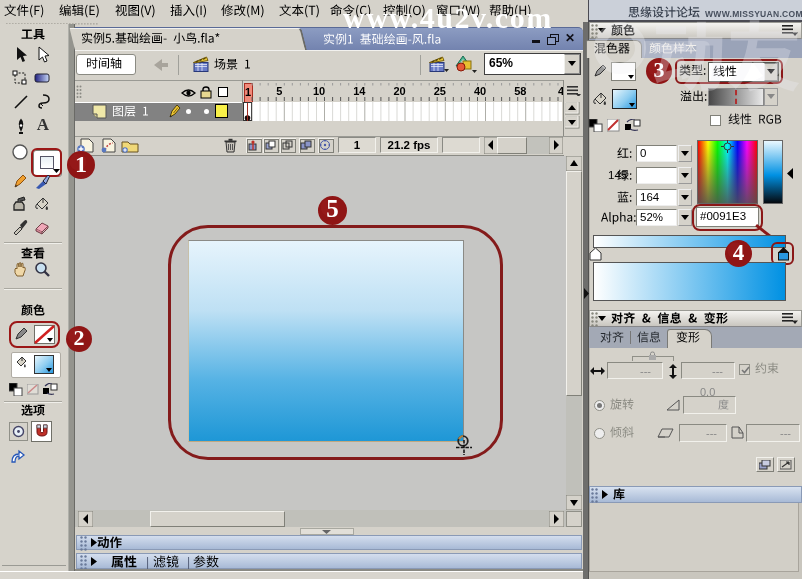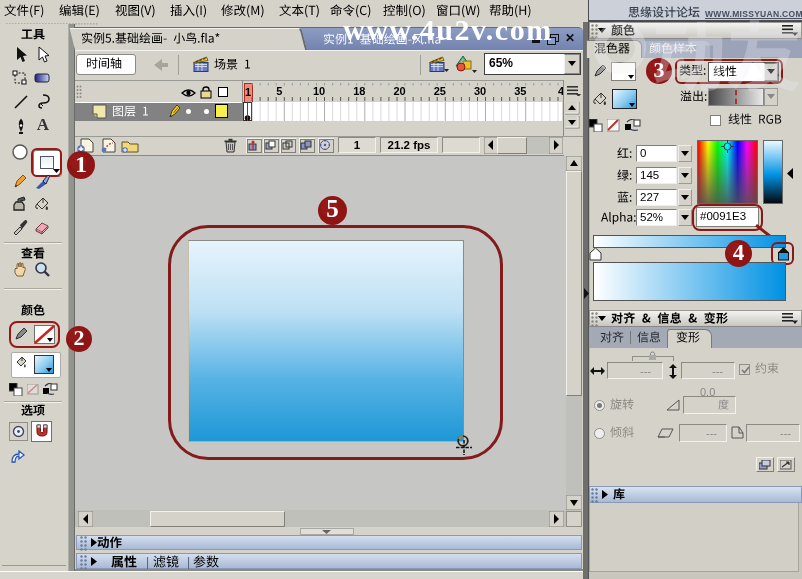--- a/index.html
+++ b/index.html
@@ -145,25 +145,25 @@
       <rect x="1" y="5" width="10" height="7" fill="#E8D890" stroke="#000"></rect>
       <path d="M3 5 V3.5 Q3 1 6 1 Q9 1 9 3.5 V5" fill="none" stroke="#000" stroke-width="1.4"></path>
     </svg>
     <div style="position:absolute;left:218px;top:87px;width:10px;height:10px;border:1.6px solid #000;background:#FFF"></div>
     <div style="position:absolute;left:242px;top:80px;width:1px;height:76px;background:#8A8A84"></div>
     <div style="position:absolute;left:243px;top:81px;width:319px;height:21px;background:#D5D2CA"></div>
     <div style="position:absolute;left:244px;top:83px;width:9px;height:21px;background:#F08A7A;border:1px solid #A82C20"></div>
     <div style="position:absolute;left:245px;top:86px;font:bold 11px 'Liberation Sans',sans-serif;color:#000;white-space:nowrap;letter-spacing:0;">1</div>
     <div style="position:absolute;left:276.225px;top:85px;font:bold 11px 'Liberation Sans',sans-serif;color:#000;white-space:nowrap;letter-spacing:0;">5</div>
     <div style="position:absolute;left:312.975px;top:85px;font:bold 11px 'Liberation Sans',sans-serif;color:#000;white-space:nowrap;letter-spacing:0;">10</div>
-    <div style="position:absolute;left:353.225px;top:85px;font:bold 11px 'Liberation Sans',sans-serif;color:#000;white-space:nowrap;letter-spacing:0;">18</div>
+    <div style="position:absolute;left:353.225px;top:85px;font:bold 11px 'Liberation Sans',sans-serif;color:#000;white-space:nowrap;letter-spacing:0;">14</div>
     <div style="position:absolute;left:393.475px;top:85px;font:bold 11px 'Liberation Sans',sans-serif;color:#000;white-space:nowrap;letter-spacing:0;">20</div>
     <div style="position:absolute;left:433.725px;top:85px;font:bold 11px 'Liberation Sans',sans-serif;color:#000;white-space:nowrap;letter-spacing:0;">25</div>
-    <div style="position:absolute;left:473.975px;top:85px;font:bold 11px 'Liberation Sans',sans-serif;color:#000;white-space:nowrap;letter-spacing:0;">30</div>
-    <div style="position:absolute;left:514.225px;top:85px;font:bold 11px 'Liberation Sans',sans-serif;color:#000;white-space:nowrap;letter-spacing:0;">35</div>
+    <div style="position:absolute;left:473.975px;top:85px;font:bold 11px 'Liberation Sans',sans-serif;color:#000;white-space:nowrap;letter-spacing:0;">40</div>
+    <div style="position:absolute;left:514.225px;top:85px;font:bold 11px 'Liberation Sans',sans-serif;color:#000;white-space:nowrap;letter-spacing:0;">58</div>
     <div style="position:absolute;left:557.975px;top:85px;font:bold 11px 'Liberation Sans',sans-serif;color:#000;white-space:nowrap;letter-spacing:0;">4</div>
     <svg style="position:absolute;left:243px;top:97px" width="320" height="5">
       <rect x="8.6" y="0" width="1" height="4" fill="#555"></rect>
       <rect x="16.6" y="0" width="1" height="4" fill="#555"></rect>
       <rect x="24.7" y="0" width="1" height="4" fill="#555"></rect>
       <rect x="32.7" y="0" width="1" height="4" fill="#555"></rect>
       <rect x="40.8" y="0" width="1" height="4" fill="#555"></rect>
       <rect x="48.8" y="0" width="1" height="4" fill="#555"></rect>
       <rect x="56.9" y="0" width="1" height="4" fill="#555"></rect>
       <rect x="64.9" y="0" width="1" height="4" fill="#555"></rect>
@@ -708,30 +708,30 @@
     <div style="position:absolute;left:636px;top:145px;width:41px;height:17px;background:#FFF;border:1px solid #808078;border-bottom-color:#EEE;border-right-color:#EEE"></div>
     <div style="position:absolute;left:640px;top:147px;font:normal 11.5px 'Liberation Sans',sans-serif;color:#000;white-space:nowrap;letter-spacing:0;">0</div>
     <div style="position:absolute;left:678px;top:145px;width:14px;height:17px;background:#D5D2CA;border:1px solid #999;border-top-color:#EEE;border-left-color:#EEE"></div>
     <svg style="position:absolute;left:681px;top:151px" width="9" height="6">
       <path d="M0 0 h8 l-4 5 Z" fill="#000"></path>
     </svg>
     <svg style="position:absolute;left:617px;top:169px;overflow:visible" width="15" height="15">
       <path d="M10.7 6 11.4 6.4Q10.8 6.9 10.2 7.4Q9.5 8 8.9 8.3L8.4 7.9Q8.8 7.7 9.2 7.3Q9.6 7 10 6.6Q10.4 6.3 10.7 6ZM5 6.4 5.6 6Q5.9 6.2 6.2 6.4Q6.5 6.7 6.7 7Q7 7.2 7.1 7.5L6.5 8Q6.3 7.6 5.9 7.2Q5.4 6.7 5 6.4ZM5.5 2.8H10.2V3.5H5.5ZM4.9 4.6H11.5V5.4H4.9ZM7.7 5.1H8.5V10.5Q8.5 10.9 8.5 11.1Q8.4 11.2 8.1 11.4Q7.9 11.4 7.6 11.5Q7.2 11.5 6.7 11.5Q6.7 11.3 6.6 11.1Q6.5 10.9 6.4 10.7Q6.8 10.7 7.1 10.7Q7.4 10.7 7.5 10.7Q7.7 10.7 7.7 10.5ZM4.5 9.8Q4.9 9.5 5.5 9.2Q6 8.8 6.6 8.4Q7.2 8 7.8 7.6L8.1 8.3Q7.3 8.8 6.5 9.4Q5.7 10 5 10.5ZM8.5 6.9Q8.8 7.5 9.2 8.1Q9.7 8.7 10.3 9.2Q11 9.6 11.7 9.9Q11.5 10 11.4 10.2Q11.2 10.4 11.1 10.6Q10.4 10.3 9.8 9.7Q9.1 9.2 8.7 8.5Q8.2 7.8 7.9 7.1ZM5.3 1H10.1V1.7H5.3ZM9.8 1H9.9L10 0.9L10.7 1Q10.6 1.5 10.6 2.2Q10.6 2.9 10.6 3.6Q10.5 4.3 10.5 4.9L9.6 4.9Q9.6 4.4 9.7 3.9Q9.7 3.4 9.7 2.8Q9.8 2.3 9.8 1.9Q9.8 1.4 9.8 1.1ZM0.8 8.4Q0.8 8.3 0.7 8.1Q0.7 8 0.6 7.8Q0.6 7.7 0.5 7.5Q0.7 7.5 0.9 7.3Q1.1 7.1 1.4 6.8Q1.5 6.6 1.8 6.2Q2.1 5.8 2.4 5.3Q2.7 4.8 3.1 4.2Q3.4 3.6 3.7 3L4.5 3.5Q3.8 4.7 3 5.8Q2.2 7 1.4 7.9V7.9Q1.4 7.9 1.3 8Q1.2 8 1.1 8.1Q1 8.1 0.9 8.2Q0.8 8.3 0.8 8.4ZM0.8 8.4 0.8 7.6 1.2 7.3 4.2 6.8Q4.2 7 4.2 7.2Q4.2 7.4 4.2 7.6Q3.1 7.8 2.5 7.9Q1.9 8 1.5 8.1Q1.2 8.2 1 8.3Q0.9 8.3 0.8 8.4ZM0.7 5.5Q0.7 5.4 0.6 5.2Q0.6 5.1 0.5 4.9Q0.5 4.7 0.4 4.6Q0.6 4.6 0.7 4.4Q0.9 4.2 1.1 3.9Q1.2 3.7 1.4 3.4Q1.5 3 1.8 2.6Q2 2.1 2.2 1.6Q2.4 1 2.6 0.5L3.5 0.9Q3.2 1.6 2.8 2.4Q2.5 3.1 2.1 3.8Q1.7 4.4 1.3 5V5Q1.3 5 1.2 5.1Q1.1 5.1 1 5.2Q0.9 5.3 0.8 5.3Q0.7 5.4 0.7 5.5ZM0.7 5.5 0.7 4.8 1.1 4.5 3.2 4.3Q3.2 4.5 3.2 4.7Q3.2 4.9 3.2 5.1Q2.4 5.2 2 5.2Q1.5 5.3 1.3 5.3Q1 5.4 0.9 5.4Q0.8 5.4 0.7 5.5ZM0.5 9.9Q1.2 9.7 2.2 9.5Q3.1 9.2 4.1 8.9L4.3 9.7Q3.3 10 2.4 10.3Q1.5 10.5 0.7 10.8Z M13.7 5.9Q13.3 5.9 13.1 5.6Q12.9 5.4 12.9 5Q12.9 4.7 13.1 4.4Q13.3 4.2 13.7 4.2Q14 4.2 14.2 4.4Q14.5 4.7 14.5 5Q14.5 5.4 14.2 5.6Q14 5.9 13.7 5.9ZM13.7 10.7Q13.3 10.7 13.1 10.5Q12.9 10.2 12.9 9.9Q12.9 9.5 13.1 9.3Q13.3 9 13.7 9Q14 9 14.2 9.3Q14.5 9.5 14.5 9.9Q14.5 10.2 14.2 10.5Q14 10.7 13.7 10.7Z" fill="#000"></path>
     </svg>
     <div style="position:absolute;left:636px;top:167px;width:41px;height:17px;background:#FFF;border:1px solid #808078;border-bottom-color:#EEE;border-right-color:#EEE"></div>
-    <div style="position:absolute;left:640px;top:169px;font:normal 11.5px 'Liberation Sans',sans-serif;color:#000;white-space:nowrap;letter-spacing:0;">145</div>
+    <div style="position:absolute;left:608px;top:169px;font:normal 11.5px 'Liberation Sans',sans-serif;color:#000;white-space:nowrap;letter-spacing:0;">145</div>
     <div style="position:absolute;left:678px;top:167px;width:14px;height:17px;background:#D5D2CA;border:1px solid #999;border-top-color:#EEE;border-left-color:#EEE"></div>
     <svg style="position:absolute;left:681px;top:173px" width="9" height="6">
       <path d="M0 0 h8 l-4 5 Z" fill="#000"></path>
     </svg>
     <svg style="position:absolute;left:617px;top:191px;overflow:visible" width="15" height="15">
       <path d="M0.7 1.3H11.4V2.1H0.7ZM3.5 0.5H4.4V2.8H3.5ZM7.6 0.5H8.5V2.8H7.6ZM6.9 4H10.9V4.8H6.9ZM0.6 10.4H11.5V11.2H0.6ZM1.9 7.7H10.2V10.7H9.3V8.4H7.6V10.7H6.9V8.4H5.2V10.7H4.4V8.4H2.7V10.7H1.9ZM7 2.9 7.8 3.1Q7.5 4.2 7.1 5.1Q6.7 6.1 6.1 6.7Q6 6.7 5.9 6.6Q5.8 6.5 5.6 6.4Q5.5 6.3 5.4 6.3Q5.9 5.6 6.3 4.8Q6.7 3.9 7 2.9ZM7.8 5.3 8.5 5Q8.8 5.3 9.1 5.6Q9.3 6 9.6 6.4Q9.8 6.7 9.9 7L9.2 7.4Q9 7.1 8.8 6.8Q8.6 6.4 8.4 6Q8.1 5.6 7.8 5.3ZM3.8 3.2H4.7V7.3H3.8ZM1.6 3.6H2.4V7H1.6Z M13.7 5.9Q13.3 5.9 13.1 5.6Q12.9 5.4 12.9 5Q12.9 4.7 13.1 4.4Q13.3 4.2 13.7 4.2Q14 4.2 14.2 4.4Q14.5 4.7 14.5 5Q14.5 5.4 14.2 5.6Q14 5.9 13.7 5.9ZM13.7 10.7Q13.3 10.7 13.1 10.5Q12.9 10.2 12.9 9.9Q12.9 9.5 13.1 9.3Q13.3 9 13.7 9Q14 9 14.2 9.3Q14.5 9.5 14.5 9.9Q14.5 10.2 14.2 10.5Q14 10.7 13.7 10.7Z" fill="#000"></path>
     </svg>
     <div style="position:absolute;left:636px;top:189px;width:41px;height:17px;background:#FFF;border:1px solid #808078;border-bottom-color:#EEE;border-right-color:#EEE"></div>
-    <div style="position:absolute;left:640px;top:191px;font:normal 11.5px 'Liberation Sans',sans-serif;color:#000;white-space:nowrap;letter-spacing:0;">227</div>
+    <div style="position:absolute;left:640px;top:191px;font:normal 11.5px 'Liberation Sans',sans-serif;color:#000;white-space:nowrap;letter-spacing:0;">164</div>
     <div style="position:absolute;left:678px;top:189px;width:14px;height:17px;background:#D5D2CA;border:1px solid #999;border-top-color:#EEE;border-left-color:#EEE"></div>
     <svg style="position:absolute;left:681px;top:195px" width="9" height="6">
       <path d="M0 0 h8 l-4 5 Z" fill="#000"></path>
     </svg>
     <svg style="position:absolute;left:601px;top:211px;overflow:visible" width="36" height="15">
       <path d="M0 10.6 3 1.8H4.3L7.2 10.6H6.1L4.5 5.6Q4.3 4.9 4.1 4.2Q3.9 3.4 3.7 2.7H3.6Q3.4 3.4 3.2 4.2Q3 4.9 2.7 5.6L1.2 10.6ZM1.6 7.9V7H5.7V7.9Z M9.6 10.7Q9.1 10.7 8.9 10.5Q8.6 10.4 8.5 10Q8.4 9.7 8.4 9.3V1H9.5V9.3Q9.5 9.6 9.6 9.7Q9.7 9.8 9.8 9.8Q9.8 9.8 9.9 9.8Q9.9 9.8 10 9.8L10.2 10.6Q10.1 10.7 9.9 10.7Q9.8 10.7 9.6 10.7Z M11.8 13.3V4H12.7L12.8 4.8H12.8Q13.3 4.4 13.8 4.2Q14.4 3.9 14.9 3.9Q15.8 3.9 16.3 4.3Q16.9 4.7 17.2 5.4Q17.5 6.2 17.5 7.2Q17.5 8.3 17.1 9.1Q16.7 9.9 16.1 10.3Q15.4 10.7 14.7 10.7Q14.2 10.7 13.8 10.5Q13.3 10.3 12.9 10L12.9 11.1V13.3ZM14.5 9.8Q15 9.8 15.5 9.5Q15.9 9.2 16.1 8.6Q16.4 8 16.4 7.2Q16.4 6.5 16.2 5.9Q16 5.4 15.6 5.1Q15.3 4.8 14.6 4.8Q14.2 4.8 13.8 5Q13.4 5.3 12.9 5.7V9.1Q13.3 9.5 13.8 9.6Q14.2 9.8 14.5 9.8Z M19.2 10.6V1H20.3V3.6L20.3 5Q20.8 4.5 21.3 4.2Q21.8 3.9 22.5 3.9Q23.5 3.9 24 4.5Q24.5 5.2 24.5 6.4V10.6H23.4V6.6Q23.4 5.7 23.1 5.2Q22.8 4.8 22.1 4.8Q21.6 4.8 21.2 5.1Q20.8 5.3 20.3 5.8V10.6Z M28 10.7Q27.5 10.7 27.1 10.5Q26.6 10.3 26.4 9.9Q26.1 9.5 26.1 8.9Q26.1 7.8 27.1 7.2Q28 6.7 30.1 6.4Q30.1 6 30 5.6Q29.9 5.3 29.6 5Q29.3 4.8 28.8 4.8Q28.2 4.8 27.7 5Q27.2 5.2 26.8 5.5L26.4 4.7Q26.7 4.5 27.1 4.3Q27.5 4.1 28 4Q28.4 3.9 29 3.9Q29.8 3.9 30.3 4.2Q30.8 4.5 31 5.1Q31.2 5.7 31.2 6.6V10.6H30.3L30.2 9.8H30.2Q29.7 10.2 29.2 10.4Q28.6 10.7 28 10.7ZM28.3 9.8Q28.8 9.8 29.2 9.6Q29.7 9.4 30.1 9V7.2Q29 7.3 28.4 7.5Q27.7 7.7 27.5 8.1Q27.2 8.4 27.2 8.8Q27.2 9.4 27.5 9.6Q27.9 9.8 28.3 9.8Z M33.8 5.9Q33.5 5.9 33.3 5.6Q33.1 5.4 33.1 5Q33.1 4.7 33.3 4.4Q33.5 4.2 33.8 4.2Q34.2 4.2 34.4 4.4Q34.6 4.7 34.6 5Q34.6 5.4 34.4 5.6Q34.2 5.9 33.8 5.9ZM33.8 10.7Q33.5 10.7 33.3 10.5Q33.1 10.2 33.1 9.9Q33.1 9.5 33.3 9.3Q33.5 9 33.8 9Q34.2 9 34.4 9.3Q34.6 9.5 34.6 9.9Q34.6 10.2 34.4 10.5Q34.2 10.7 33.8 10.7Z" fill="#000"></path>
     </svg>
     <div style="position:absolute;left:636px;top:209px;width:41px;height:17px;background:#FFF;border:1px solid #808078;border-bottom-color:#EEE;border-right-color:#EEE"></div>
     <div style="position:absolute;left:640px;top:211px;font:normal 11.5px 'Liberation Sans',sans-serif;color:#000;white-space:nowrap;letter-spacing:0;">52%</div>
     <div style="position:absolute;left:678px;top:209px;width:14px;height:17px;background:#D5D2CA;border:1px solid #999;border-top-color:#EEE;border-left-color:#EEE"></div>
@@ -894,22 +894,22 @@
     <svg style="position:absolute;left:724.0px;top:238.5px" width="29.0" height="29.0">
       <circle cx="14.5" cy="14.5" r="13.5" fill="#8F1515"></circle>
       <circle cx="11.5" cy="11.5" r="8.1" fill="#9B1D1D" opacity="0.5"></circle>
       <text x="14.5" y="20.98" font-family="Liberation Serif" font-size="23px" font-weight="bold" fill="#FFF" text-anchor="middle">4</text>
     </svg>
     <svg style="position:absolute;left:316.5px;top:194.5px" width="31.0" height="31.0">
       <circle cx="15.5" cy="15.5" r="14.5" fill="#8F1515"></circle>
       <circle cx="12.5" cy="12.5" r="8.7" fill="#9B1D1D" opacity="0.5"></circle>
       <text x="15.5" y="22.46" font-family="Liberation Serif" font-size="25px" font-weight="bold" fill="#FFF" text-anchor="middle">5</text>
     </svg>
-    <div style="position:absolute;left:343px;top:1px;font:bold 30px 'Liberation Serif',sans-serif;color:#FFF;white-space:nowrap;letter-spacing:1.5px;margin-top:12px;">www.4u2v.com</div>
+    <div style="position:absolute;left:343px;top:1px;font:bold 30px 'Liberation Serif',sans-serif;color:#FFF;white-space:nowrap;letter-spacing:1.5px;">www.4u2v.com</div>
     <div style="position:absolute;left:588px;top:0;width:214px;height:22px;background:#CBD0D9;border-bottom:2px solid #4A4A52;border-left:1px solid #4A4A52"></div>
     <svg style="position:absolute;left:628px;top:6px;overflow:visible" width="72" height="15">
       <path d="M3.4 7.7H4.6V9.9Q4.6 10.1 4.7 10.2Q4.8 10.3 5.3 10.3Q5.4 10.3 5.7 10.3Q6 10.3 6.3 10.3Q6.6 10.3 6.9 10.3Q7.2 10.3 7.4 10.3Q7.6 10.3 7.8 10.2Q7.9 10.1 8 9.8Q8 9.5 8.1 8.8Q8.2 8.9 8.4 9Q8.6 9.1 8.8 9.1Q9 9.2 9.1 9.2Q9 10.1 8.9 10.5Q8.7 11 8.4 11.2Q8 11.3 7.5 11.3Q7.4 11.3 7.1 11.3Q6.9 11.3 6.6 11.3Q6.3 11.3 6 11.3Q5.7 11.3 5.5 11.3Q5.3 11.3 5.2 11.3Q4.5 11.3 4.1 11.2Q3.7 11.1 3.6 10.8Q3.4 10.5 3.4 9.9ZM4.6 7.3 5.3 6.6Q5.8 6.8 6.2 7.1Q6.7 7.4 7.1 7.7Q7.5 8 7.8 8.3L7 9Q6.8 8.8 6.4 8.5Q5.9 8.1 5.5 7.8Q5 7.5 4.6 7.3ZM8.8 7.8 9.8 7.4Q10.2 7.9 10.5 8.4Q10.9 8.9 11.1 9.4Q11.4 9.9 11.5 10.4L10.4 10.8Q10.3 10.4 10 9.9Q9.8 9.4 9.5 8.8Q9.2 8.3 8.8 7.8ZM1.8 7.5 2.8 7.9Q2.7 8.4 2.5 8.9Q2.3 9.5 2.1 10Q1.8 10.5 1.5 10.9L0.5 10.4Q0.8 10 1.1 9.5Q1.3 9 1.5 8.5Q1.7 8 1.8 7.5ZM2.8 4.2V5.5H9.1V4.2ZM2.8 1.9V3.2H9.1V1.9ZM1.7 1H10.2V6.5H1.7ZM5.4 1.4H6.5V6.1H5.4Z M16.4 4.2H23.6V5.1H16.4ZM18.2 1.2H21.6V2H18.2ZM17.8 2.7H21.5V3.5H17.8ZM19.8 4.4 20.6 4.7Q20.2 5.2 19.5 5.7Q18.9 6.1 18.2 6.5Q17.5 6.8 16.8 7.1Q16.8 7 16.7 6.8Q16.6 6.7 16.5 6.5Q16.3 6.4 16.3 6.3Q16.9 6.1 17.6 5.8Q18.2 5.5 18.8 5.2Q19.4 4.8 19.8 4.4ZM18.5 6 19.3 5.6Q19.9 6.2 20.3 6.8Q20.7 7.4 20.9 8.1Q21.1 8.8 21.1 9.4Q21 10 20.9 10.5Q20.7 10.9 20.4 11.2Q20.2 11.4 20 11.5Q19.7 11.6 19.4 11.6Q19.2 11.6 19 11.6Q18.8 11.6 18.6 11.5Q18.6 11.3 18.6 11.1Q18.5 10.8 18.4 10.6Q18.6 10.6 18.8 10.6Q19 10.6 19.2 10.6Q19.3 10.6 19.5 10.6Q19.6 10.6 19.7 10.4Q19.9 10.2 20 9.9Q20.1 9.5 20.1 9.1Q20 8.6 19.9 8.1Q19.7 7.5 19.4 7Q19 6.5 18.5 6ZM19.4 6.5 20.1 7Q19.8 7.3 19.2 7.7Q18.7 8 18.1 8.3Q17.6 8.6 17 8.8Q16.9 8.7 16.8 8.4Q16.6 8.2 16.5 8.1Q17 7.9 17.5 7.7Q18.1 7.4 18.6 7.1Q19.1 6.8 19.4 6.5ZM20 7.9 20.7 8.3Q20.3 8.8 19.7 9.3Q19 9.8 18.3 10.2Q17.6 10.7 16.9 10.9Q16.8 10.8 16.6 10.5Q16.4 10.3 16.3 10.2Q16.9 9.9 17.6 9.6Q18.4 9.2 19 8.8Q19.6 8.3 20 7.9ZM21.3 1.2H21.4L21.6 1.1L22.3 1.2Q22.2 1.8 22.1 2.4Q22 3 21.9 3.6Q21.8 4.2 21.6 4.7L20.6 4.6Q20.8 4 20.9 3.4Q21 2.8 21.1 2.2Q21.2 1.7 21.3 1.3ZM22.6 5.6 23.4 6.2Q22.9 6.5 22.4 6.8Q21.9 7.1 21.4 7.4Q20.9 7.6 20.5 7.8L19.8 7.2Q20.3 7 20.8 6.7Q21.3 6.4 21.8 6.1Q22.3 5.8 22.6 5.6ZM22.1 6.7Q22.2 7.4 22.4 8.1Q22.6 8.7 22.9 9.3Q23.2 9.8 23.6 10.2Q23.4 10.3 23.2 10.5Q23 10.8 22.9 11Q22.5 10.6 22.1 9.9Q21.8 9.3 21.6 8.5Q21.4 7.7 21.3 6.8ZM17.9 0.4 19 0.5Q18.9 1 18.7 1.6Q18.6 2.1 18.4 2.6Q18.3 3.1 18.2 3.5H17.2Q17.3 3.1 17.4 2.6Q17.6 2 17.7 1.5Q17.8 0.9 17.9 0.4ZM12.9 8.4Q12.8 8.3 12.8 8.2Q12.7 8 12.7 7.8Q12.6 7.6 12.6 7.5Q12.8 7.5 13 7.3Q13.2 7.1 13.4 6.7Q13.6 6.6 13.8 6.2Q14.1 5.8 14.4 5.3Q14.8 4.8 15.1 4.2Q15.4 3.6 15.7 3L16.6 3.5Q15.9 4.7 15.1 5.9Q14.3 7 13.5 7.9V7.9Q13.5 7.9 13.4 8Q13.3 8 13.2 8.1Q13.1 8.2 13 8.3Q12.9 8.4 12.9 8.4ZM12.9 8.4 12.8 7.5 13.2 7.2 16.1 6.5Q16.1 6.7 16.1 6.9Q16.2 7.2 16.2 7.4Q15.2 7.7 14.6 7.8Q14 8 13.6 8.1Q13.3 8.2 13.1 8.3Q13 8.4 12.9 8.4ZM12.8 5.5Q12.8 5.4 12.7 5.3Q12.6 5.1 12.6 4.9Q12.5 4.7 12.4 4.6Q12.6 4.5 12.8 4.3Q12.9 4.1 13.1 3.8Q13.2 3.7 13.4 3.4Q13.6 3 13.9 2.6Q14.1 2.1 14.3 1.6Q14.6 1.1 14.7 0.5L15.7 0.9Q15.4 1.6 15 2.4Q14.6 3.1 14.2 3.8Q13.8 4.5 13.4 5V5Q13.4 5 13.3 5.1Q13.2 5.1 13.1 5.2Q13 5.3 12.9 5.4Q12.8 5.5 12.8 5.5ZM12.8 5.5 12.8 4.7 13.2 4.4 15.3 4.2Q15.3 4.4 15.2 4.7Q15.2 5 15.2 5.1Q14.5 5.2 14.1 5.3Q13.6 5.3 13.4 5.4Q13.1 5.4 13 5.5Q12.9 5.5 12.8 5.5ZM12.5 9.8Q13 9.7 13.6 9.4Q14.2 9.2 14.9 8.9Q15.6 8.7 16.2 8.4L16.4 9.3Q15.5 9.7 14.5 10.1Q13.6 10.5 12.8 10.9Z M25.3 1.3 26.1 0.6Q26.4 0.9 26.8 1.2Q27.1 1.5 27.5 1.9Q27.8 2.2 28 2.4L27.2 3.2Q27 3 26.7 2.6Q26.4 2.3 26 1.9Q25.7 1.6 25.3 1.3ZM26 11.4 25.8 10.4 26 9.9 28.4 8.2Q28.4 8.4 28.6 8.7Q28.7 8.9 28.8 9.1Q28 9.7 27.5 10.1Q26.9 10.5 26.7 10.8Q26.4 11 26.3 11.1Q26.1 11.3 26 11.4ZM24.5 4.2H26.6V5.3H24.5ZM30.1 0.8H33.3V1.9H30.1ZM28.6 5.7H34.1V6.8H28.6ZM33.8 5.7H34L34.2 5.6L34.9 5.9Q34.5 7.2 33.9 8.1Q33.3 9 32.4 9.7Q31.6 10.4 30.6 10.8Q29.6 11.3 28.5 11.6Q28.4 11.3 28.2 11Q28.1 10.8 27.9 10.6Q29 10.4 29.9 10Q30.8 9.6 31.6 9Q32.4 8.4 32.9 7.6Q33.5 6.9 33.8 5.9ZM30 6.5Q30.4 7.6 31.2 8.4Q32.1 9.2 33.2 9.8Q34.3 10.3 35.6 10.6Q35.5 10.7 35.4 10.9Q35.2 11.1 35.1 11.2Q35 11.4 34.9 11.6Q32.8 11.1 31.3 9.9Q29.9 8.7 29 6.9ZM29.8 0.8H30.8V2.2Q30.8 2.8 30.7 3.4Q30.5 4 30.1 4.5Q29.6 5.1 28.7 5.5Q28.7 5.4 28.5 5.2Q28.4 5 28.2 4.9Q28.1 4.7 28 4.7Q28.8 4.3 29.2 3.9Q29.5 3.5 29.7 3Q29.8 2.6 29.8 2.2ZM32.7 0.8H33.8V3.6Q33.8 3.8 33.9 3.9Q33.9 4 34 4Q34.1 4 34.2 4Q34.4 4 34.5 4Q34.7 4 34.8 4Q34.9 4 35.1 4Q35.3 4 35.4 4Q35.4 4.2 35.4 4.4Q35.4 4.7 35.5 4.9Q35.3 5 35.2 5Q35 5 34.8 5Q34.7 5 34.5 5Q34.3 5 34.2 5Q34 5 33.9 5Q33.4 5 33.2 4.8Q32.9 4.7 32.8 4.4Q32.7 4.1 32.7 3.5ZM26 11.4Q26 11.2 25.9 11Q25.8 10.9 25.7 10.7Q25.6 10.5 25.5 10.4Q25.6 10.3 25.7 10.2Q25.9 10 26 9.8Q26.1 9.5 26.1 9.3V4.2H27.2V10.1Q27.2 10.1 27 10.3Q26.8 10.4 26.6 10.6Q26.4 10.8 26.2 11Q26 11.2 26 11.4Z M37.5 1.3 38.3 0.6Q38.6 0.9 39 1.2Q39.4 1.5 39.7 1.8Q40 2.1 40.2 2.4L39.5 3.2Q39.3 3 38.9 2.6Q38.6 2.3 38.2 2Q37.9 1.6 37.5 1.3ZM38.3 11.4 38.1 10.3 38.4 9.9 40.9 8.1Q40.9 8.3 41 8.5Q41 8.7 41.1 8.9Q41.2 9.1 41.2 9.2Q40.4 9.8 39.8 10.2Q39.3 10.6 39 10.8Q38.7 11.1 38.5 11.2Q38.4 11.3 38.3 11.4ZM36.5 4.2H39.1V5.3H36.5ZM40.4 4.3H47.6V5.5H40.4ZM43.4 0.5H44.6V11.6H43.4ZM38.3 11.4Q38.3 11.3 38.2 11.1Q38.1 10.9 37.9 10.7Q37.8 10.5 37.7 10.4Q37.9 10.2 38.1 10Q38.3 9.7 38.3 9.3V4.2H39.5V10.2Q39.5 10.2 39.4 10.3Q39.3 10.4 39.1 10.5Q38.9 10.7 38.7 10.8Q38.6 11 38.4 11.1Q38.3 11.3 38.3 11.4Z M56.3 0.9Q56.7 1.6 57.3 2.3Q57.8 3.1 58.5 3.7Q59.2 4.3 59.8 4.7Q59.7 4.8 59.5 5Q59.4 5.1 59.2 5.3Q59.1 5.4 59 5.6Q58.5 5.2 58 4.7Q57.5 4.2 57 3.7Q56.5 3.1 56.1 2.5Q55.7 1.9 55.4 1.2ZM55.4 0.4 56.6 0.6Q56.2 1.5 55.6 2.4Q55 3.3 54.3 4.1Q53.5 5 52.5 5.7Q52.4 5.6 52.3 5.4Q52.2 5.2 52 5.1Q51.9 4.9 51.7 4.8Q52.7 4.2 53.4 3.5Q54.1 2.7 54.6 1.9Q55.1 1.1 55.4 0.4ZM53.4 4.9H54.6V9.6Q54.6 10 54.7 10.1Q54.8 10.2 55.3 10.2Q55.5 10.2 55.8 10.2Q56.1 10.2 56.4 10.2Q56.8 10.2 57.1 10.2Q57.4 10.2 57.5 10.2Q57.8 10.2 58 10.1Q58.1 10 58.2 9.6Q58.3 9.3 58.3 8.5Q58.4 8.6 58.6 8.7Q58.8 8.8 59 8.9Q59.2 8.9 59.3 9Q59.3 9.9 59.1 10.4Q58.9 10.8 58.6 11Q58.2 11.2 57.6 11.2Q57.5 11.2 57.3 11.2Q57 11.2 56.7 11.2Q56.4 11.2 56.1 11.2Q55.8 11.2 55.6 11.2Q55.3 11.2 55.2 11.2Q54.5 11.2 54.1 11.1Q53.7 11 53.6 10.6Q53.4 10.3 53.4 9.6ZM57.6 5.4 58.4 6.3Q57.8 6.7 57.1 7.1Q56.3 7.5 55.6 7.8Q54.9 8.1 54.3 8.4L53.7 7.5Q54.3 7.3 55 6.9Q55.7 6.6 56.4 6.2Q57.1 5.8 57.6 5.4ZM49.2 1.4 49.9 0.6Q50.2 0.9 50.7 1.2Q51.1 1.6 51.5 1.9Q51.8 2.3 52.1 2.5L51.3 3.4Q51.1 3.1 50.7 2.8Q50.4 2.4 50 2Q49.5 1.7 49.2 1.4ZM50.2 11.4 50 10.3 50.2 9.9 52.4 8.2Q52.5 8.4 52.6 8.7Q52.7 9 52.8 9.2Q52 9.8 51.6 10.2Q51.1 10.6 50.8 10.8Q50.6 11 50.4 11.2Q50.3 11.3 50.2 11.4ZM48.4 4.2H50.8V5.3H48.4ZM50.2 11.4Q50.2 11.3 50.1 11.1Q50 11 49.8 10.8Q49.7 10.7 49.6 10.6Q49.8 10.5 49.9 10.3Q50 10.2 50.1 9.9Q50.2 9.7 50.2 9.4V4.2H51.3V10.1Q51.3 10.1 51.2 10.2Q51.1 10.3 50.9 10.4Q50.8 10.6 50.6 10.8Q50.5 10.9 50.3 11.1Q50.2 11.3 50.2 11.4Z M65 1.3H70.8V2.4H65ZM64.5 4.8H71.4V5.9H64.5ZM68.7 7.5 69.7 7.2Q70 7.8 70.4 8.5Q70.8 9.2 71.1 9.9Q71.4 10.6 71.6 11.1L70.5 11.5Q70.3 11 70 10.3Q69.7 9.6 69.4 8.9Q69 8.2 68.7 7.5ZM64.7 11.1 64.7 10.2 65.3 9.8 70.3 9.3Q70.3 9.5 70.4 9.8Q70.4 10.1 70.4 10.3Q69 10.5 68.1 10.6Q67.1 10.7 66.5 10.8Q65.9 10.9 65.5 10.9Q65.2 11 65 11Q64.8 11.1 64.7 11.1ZM64.7 11.1Q64.7 11 64.6 10.8Q64.5 10.6 64.5 10.3Q64.4 10.1 64.3 9.9Q64.5 9.9 64.7 9.7Q64.9 9.5 65.1 9.1Q65.2 8.9 65.4 8.5Q65.6 8.1 65.9 7.6Q66.1 7.1 66.4 6.4Q66.6 5.8 66.8 5.2L68.1 5.6Q67.8 6.5 67.3 7.4Q66.9 8.2 66.5 9Q66 9.8 65.5 10.4V10.5Q65.5 10.5 65.4 10.5Q65.3 10.6 65.1 10.7Q65 10.8 64.8 10.9Q64.7 11 64.7 11.1ZM60.4 3.3H64.3V4.3H60.4ZM61.8 0.6H63V8.6H61.8ZM60.4 9Q60.9 8.8 61.5 8.5Q62.1 8.3 62.9 8Q63.6 7.7 64.3 7.4L64.6 8.4Q63.6 8.9 62.5 9.3Q61.5 9.8 60.7 10.2Z" fill="#38404E"></path>
     </svg>
-    <div style="position:absolute;left:705px;top:9px;font:bold 8.5px 'Liberation Sans',sans-serif;color:#48505E;white-space:nowrap;letter-spacing:0.3px;text-decoration:underline;">WWW.MISSYUAN.COM</div>
+    <div style="position:absolute;left:705px;top:9px;font:bold 8.5px 'Liberation Sans',sans-serif;color:#48505E;white-space:nowrap;letter-spacing:0.3px;">WWW.MISSYUAN.COM</div>
     <div style="position:absolute;left:594px;top:22px;width:52px;height:52px;border:11px solid rgba(240,240,244,0.33);border-radius:50%"></div>
     <svg style="position:absolute;left:650px;top:18px;overflow:visible" width="152" height="95">
       <path d="M38.3 18.8H68.2V27.6H38.3ZM63.5 18.8H72.4Q72.4 18.8 72.4 19.6Q72.4 20.4 72.3 21.4Q72.3 22.3 72.3 22.9Q72 34.5 71.7 42.6Q71.3 50.7 70.9 55.9Q70.4 61.2 69.8 64.2Q69.1 67.2 68.2 68.5Q66.8 70.4 65.3 71.2Q63.9 72 61.9 72.4Q60 72.7 57.3 72.8Q54.6 72.8 51.6 72.7Q51.5 70.7 50.8 68.2Q50 65.6 48.9 63.8Q51.6 64 53.9 64Q56.2 64.1 57.4 64.1Q58.3 64.1 59 63.8Q59.6 63.5 60.2 62.8Q60.9 62 61.4 59.3Q61.9 56.7 62.3 51.8Q62.6 46.9 62.9 39.2Q63.2 31.6 63.5 20.8ZM46.9 3.7H55.9Q55.9 12.5 55.7 20.9Q55.5 29.2 54.8 36.8Q54 44.4 52.4 51.1Q50.7 57.8 47.9 63.5Q45 69.2 40.4 73.6Q39.7 72.4 38.6 71.1Q37.4 69.8 36.1 68.6Q34.8 67.4 33.7 66.6Q37.8 62.7 40.3 57.7Q42.8 52.7 44.2 46.7Q45.6 40.7 46.1 33.8Q46.7 27 46.8 19.4Q46.9 11.8 46.9 3.7ZM6.1 8.2H36V16.2H6.1ZM3.6 25.9H37.4V34.1H3.6ZM25.5 41 32.8 39Q34.2 42.1 35.6 45.8Q37 49.5 38.2 53Q39.4 56.5 40 59.1L32.1 61.6Q31.6 58.9 30.6 55.4Q29.5 51.8 28.2 48.1Q26.8 44.3 25.5 41ZM6.9 65.4 6 57.7 9.9 54.9 34.5 49.1Q34.6 50.8 35 53.1Q35.4 55.4 35.8 56.8Q28.9 58.6 24.2 59.8Q19.4 61.1 16.4 62Q13.3 62.8 11.5 63.5Q9.6 64.1 8.6 64.5Q7.6 64.9 6.9 65.4ZM6.9 65.4Q6.7 64.5 6.2 63Q5.7 61.5 5.1 59.9Q4.5 58.3 4 57.3Q5.1 56.9 6 55.6Q6.8 54.3 7.8 52.2Q8.2 51.2 9 48.9Q9.8 46.5 10.7 43.4Q11.7 40.2 12.6 36.6Q13.4 33 14 29.4L23 31.9Q21.9 36.9 20.2 42.1Q18.5 47.2 16.6 52Q14.7 56.7 12.8 60.5V60.7Q12.8 60.7 11.9 61.2Q11 61.7 9.8 62.4Q8.7 63.2 7.8 64Q6.9 64.8 6.9 65.4Z M107.8 35Q112.6 46.9 122.9 54.6Q133.1 62.2 149.2 65.1Q148.2 66.1 147.1 67.5Q145.9 69 145 70.6Q144 72.2 143.3 73.4Q132.2 70.9 123.8 66.1Q115.5 61.3 109.7 54.1Q103.8 46.9 99.8 37.2ZM131.1 30.3H132.8L134.5 30L140.7 32.6Q138.5 41.2 134.6 47.8Q130.7 54.4 125.4 59.3Q120.1 64.3 113.7 67.8Q107.2 71.3 99.8 73.6Q99 71.8 97.5 69.5Q96 67.2 94.6 65.9Q101.3 64.1 107.1 61.2Q112.9 58.2 117.7 53.9Q122.5 49.7 125.9 44.2Q129.3 38.7 131.1 32ZM80.8 13.6H147.2V22.5H80.8ZM102.4 30.3H132V39.1H99.7ZM99.8 2.3H109.3Q109.2 4.9 109 8.8Q108.7 12.7 108.2 17.6Q107.7 22.5 106.7 28.1Q105.7 33.6 104 39.3Q102.3 45.1 99.8 50.7Q97.3 56.3 93.9 61.5Q90.4 66.7 85.7 70.9Q84.3 69.2 82.2 67.5Q80.1 65.8 77.8 64.4Q82.4 60.6 85.8 55.9Q89.2 51.2 91.6 46Q94 40.8 95.4 35.5Q96.9 30.1 97.8 25.1Q98.7 20 99 15.5Q99.4 11.1 99.6 7.7Q99.7 4.3 99.8 2.3Z" fill="#F0F0F4" opacity="0.3"></path>
     </svg>
   </div>
 </body></html>

